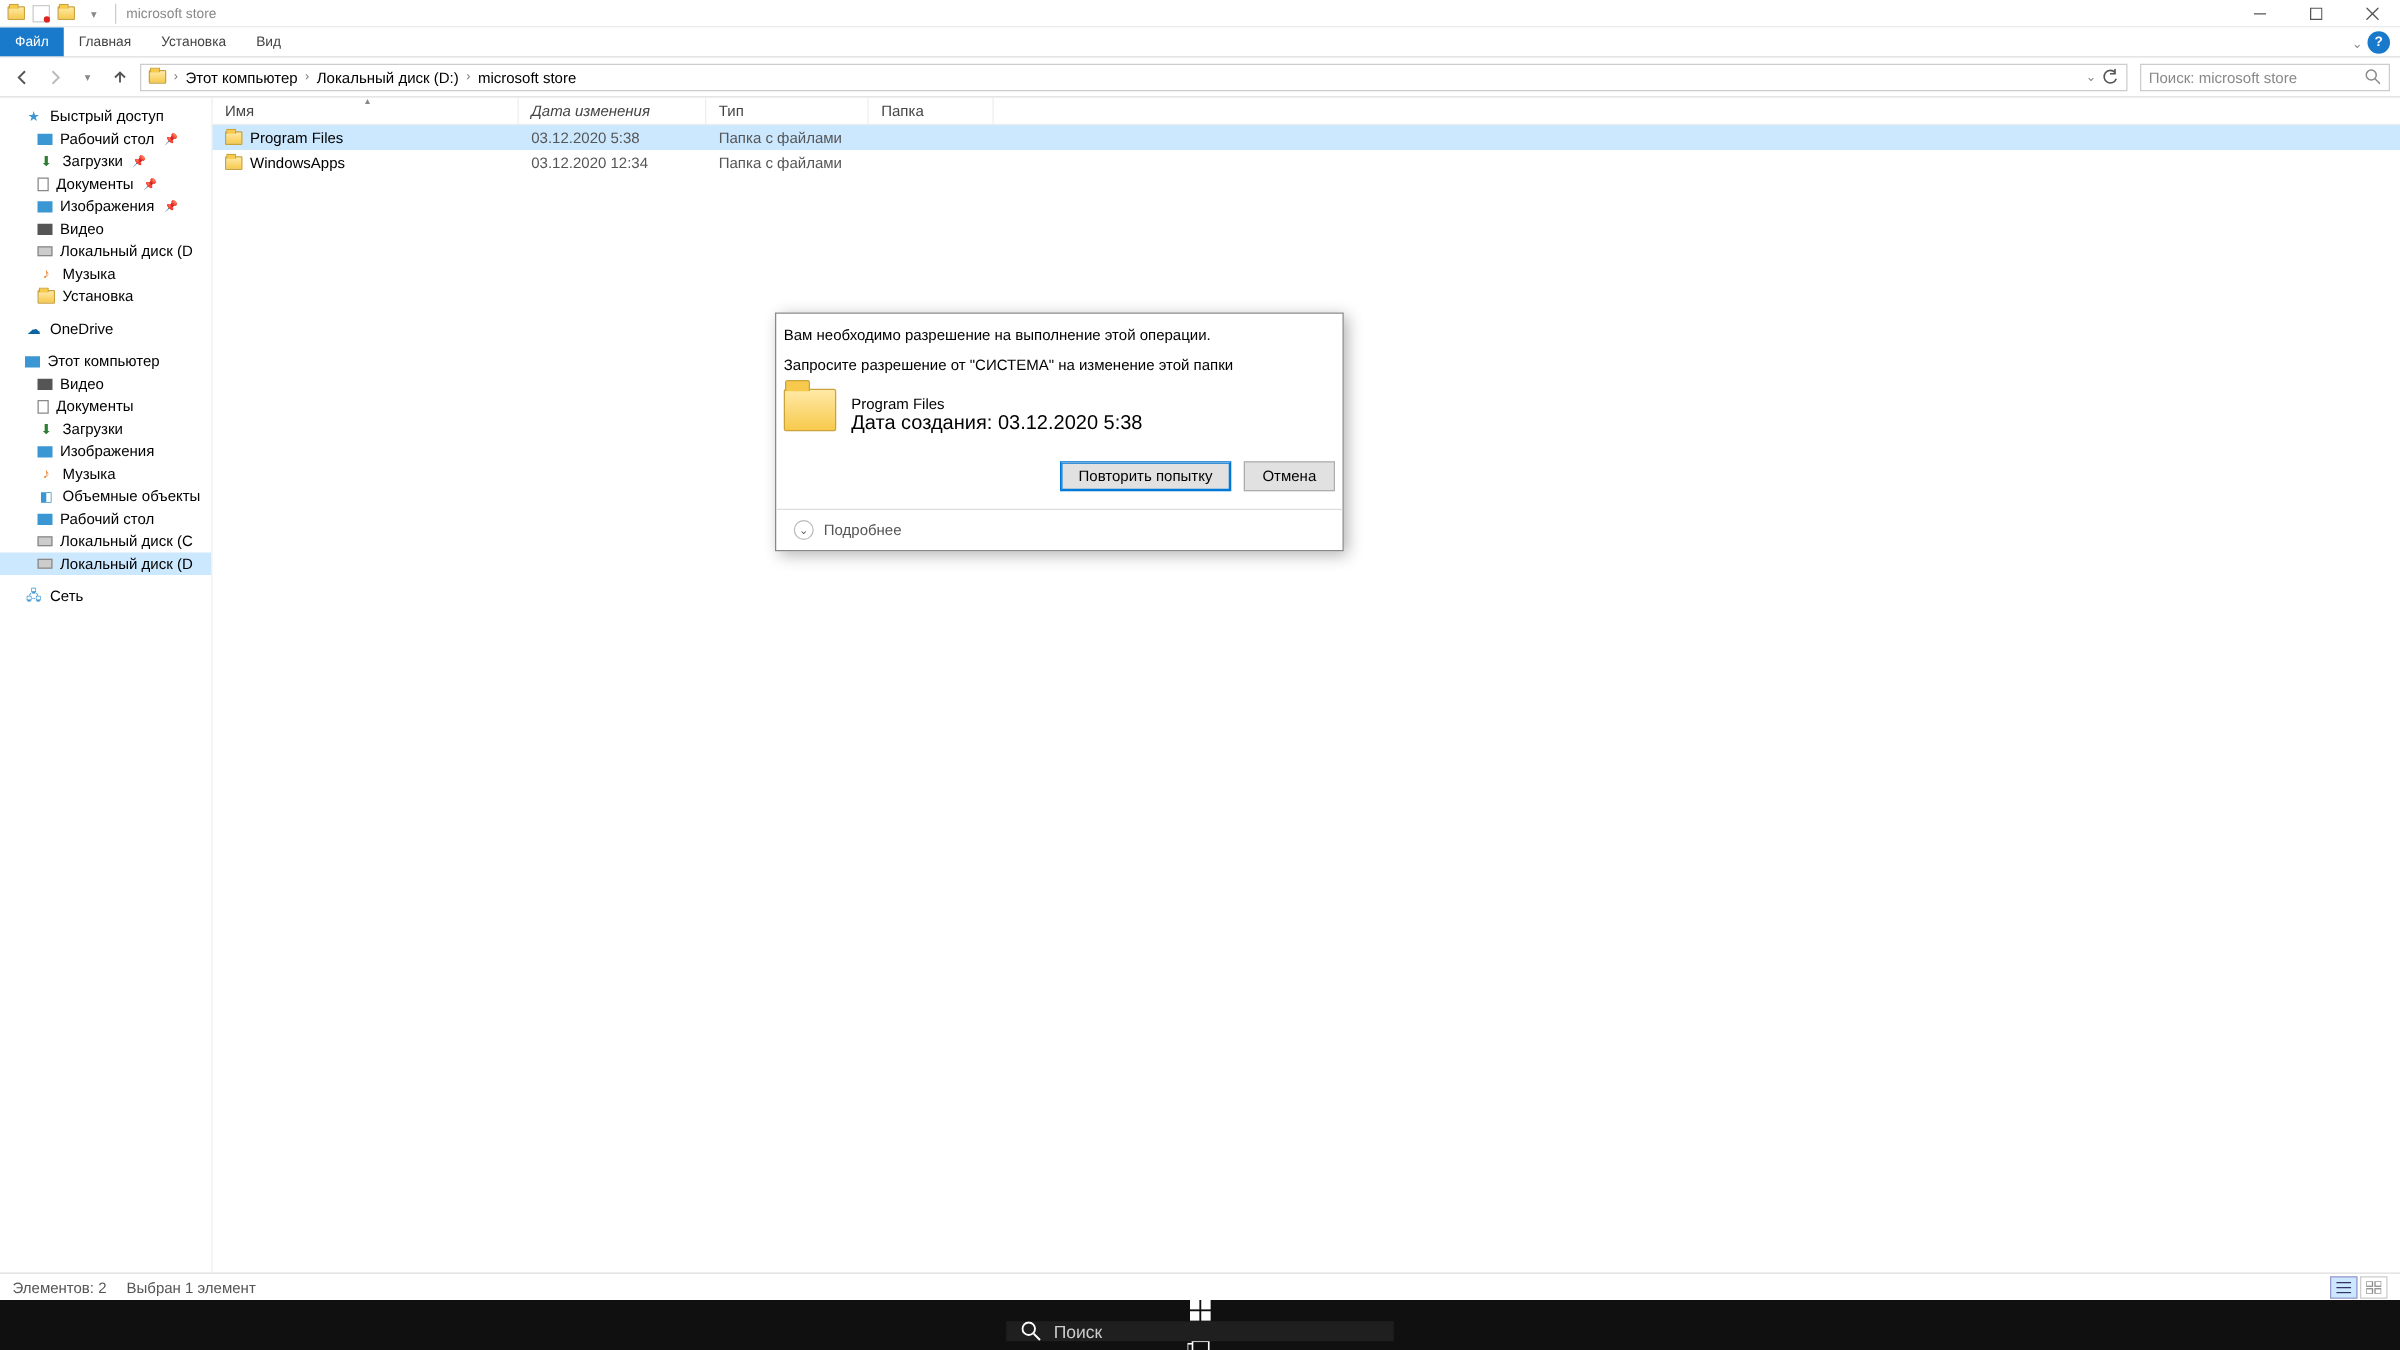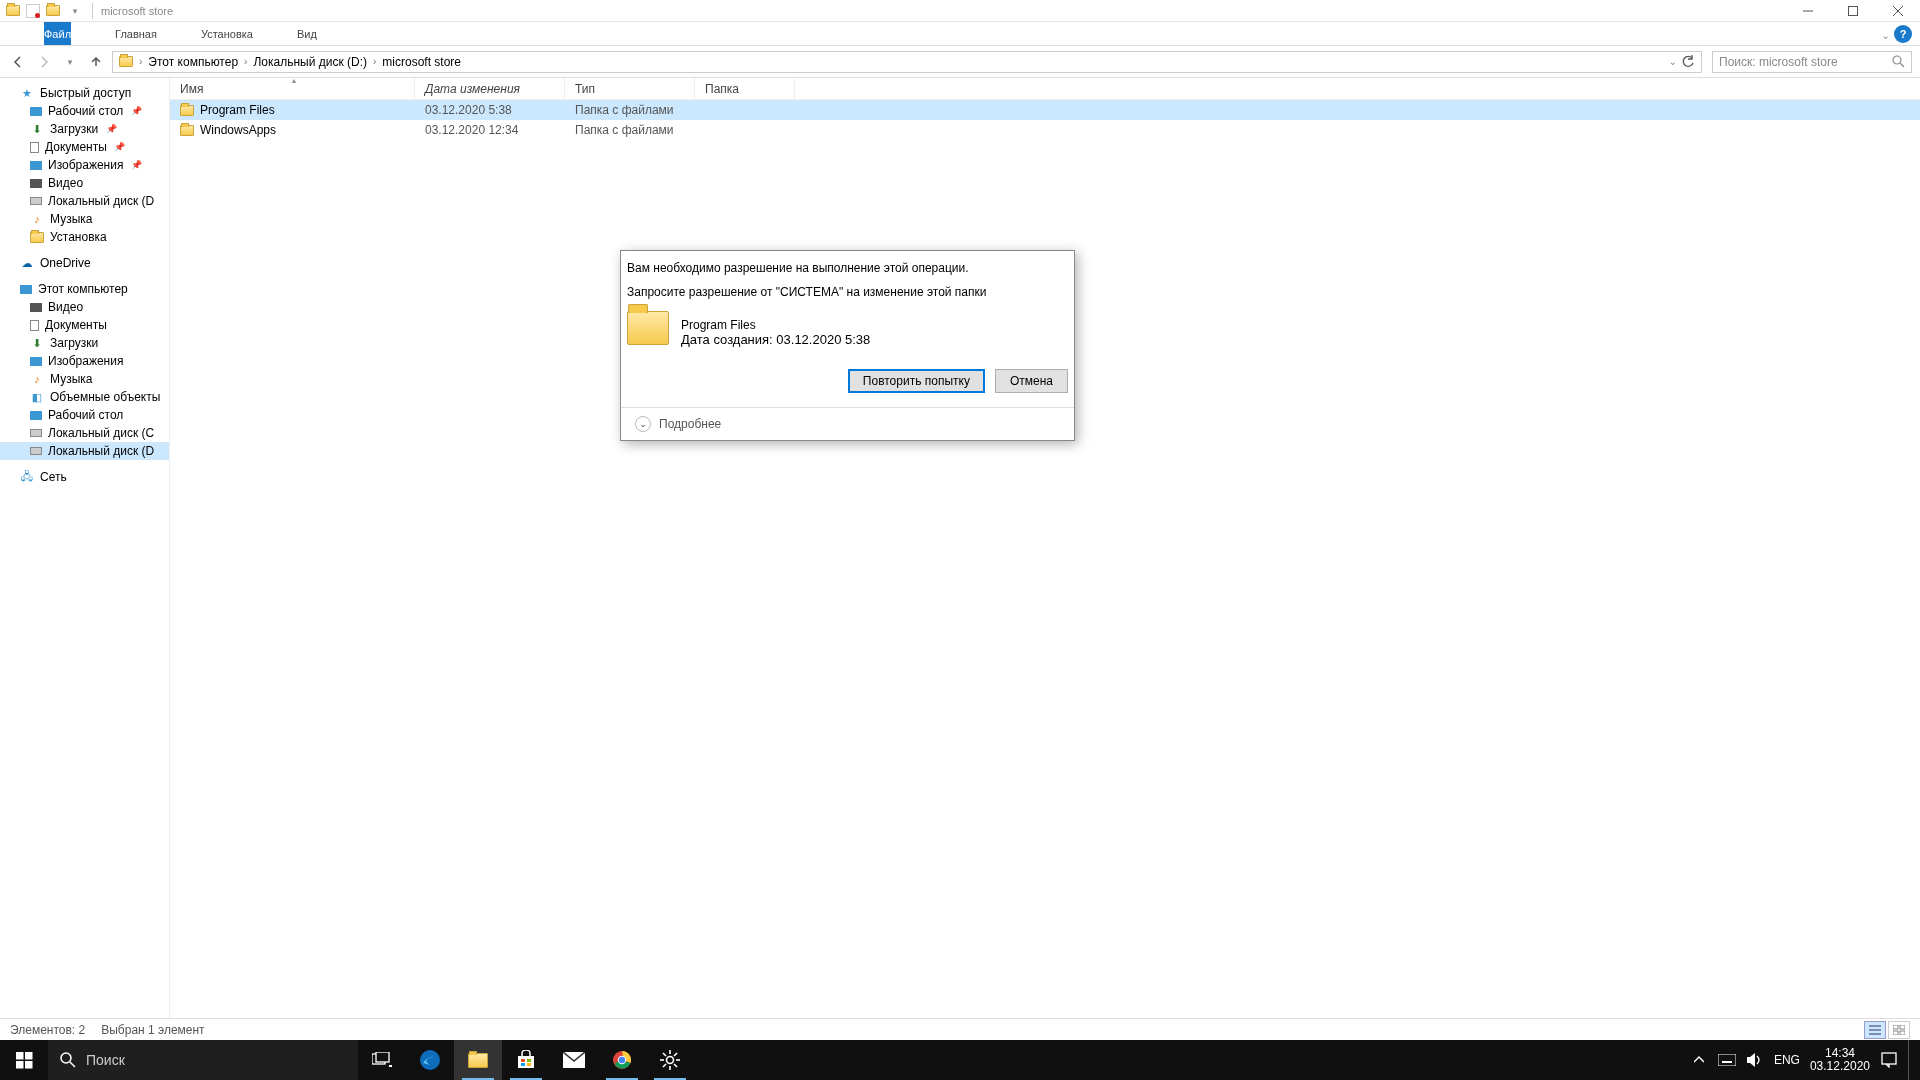--- a/index.html
+++ b/index.html
@@ -9,21 +9,21 @@
 .titlebar { height: 22px; background: #fff; display: flex; align-items: center; border-bottom: 1px solid #e5e5e5; }
 .qat { display: flex; align-items: center; gap: 4px; padding: 0 4px; }
 .qat-icon { width: 18px; height: 18px; display: flex; align-items: center; justify-content: center; }
 .titlebar .sep { width: 1px; height: 16px; background: #ccc; margin: 0 4px; }
 .title-text { color: #888; font-size: 11px; margin-left: 4px; }
 .win-controls { margin-left: auto; display: flex; }
 .win-btn { width: 45px; height: 22px; display: flex; align-items: center; justify-content: center; color: #555; }
 
 
 .ribbon { height: 24px; background: #fff; display: flex; align-items: stretch; border-bottom: 1px solid #ddd; position: relative; }
-.tab { padding: 0 0; display: flex; align-items: center; color: #444; font-size: 11px; margin-left: 44px; }
+.tab { padding: 0 12px; display: flex; align-items: center; color: #444; font-size: 11px; }
 .tab.file { background: #1979ca; color: #fff; }
 .help-icon { position: absolute; right: 8px; bottom: 2px; width: 18px; height: 18px; background: #1979ca; border-radius: 50%; color: #fff; display: flex; align-items: center; justify-content: center; font-weight: bold; font-size: 11px;}
 .ribbon-expand { position: absolute; right: 30px; bottom: 4px; color: #888; font-size: 10px;}
 
 
 .navbar { height: 32px; display: flex; align-items: center; padding: 0 8px; gap: 6px; border-bottom: 1px solid #ddd; }
 .nav-arrow { width: 20px; height: 20px; display: flex; align-items: center; justify-content: center; color: #999; }
 .nav-arrow.enabled { color: #555; }
 .addr { flex: 1; height: 22px; border: 1px solid #ccc; display: flex; align-items: center; padding: 0 2px; }
 .addr .crumb { padding: 0 4px; display: flex; align-items: center; gap: 4px; }
@@ -61,21 +61,21 @@
 .cell.type { width: 130px; color: #555;}
 .cell.size { width: 100px; }
 
 
 .status { height: 22px; border-top: 1px solid #ddd; display: flex; align-items: center; padding: 0 10px; gap: 16px; color: #555; font-size: 11px;}
 .status .view-btns { margin-left: auto; display:flex; gap:2px;}
 .view-btn { width:22px; height:18px; border:1px solid #ccc; display:flex; align-items:center; justify-content:center;}
 .view-btn.active { background:#cce8ff; border-color:#99c; }
 
 
-.taskbar { position: absolute; left: 0; right: 0; bottom: 0; height: 40px; background: #101010; display: flex; align-items: center; color: #fff; }
+.taskbar { position: absolute; left: 0; right: 0; bottom: 0; height: 40px; background: #101010; display: flex; align-items: center; color: #fff; flex-direction: column; }
 .start { width: 48px; height: 40px; display: flex; align-items: center; justify-content: center; }
 .searchbox { width: 310px; height: 40px; background: #1f1f1f; display: flex; align-items: center; padding: 0 12px; gap: 10px; color: #ccc;}
 .task-icon { width: 48px; height: 40px; display: flex; align-items: center; justify-content: center; position: relative;}
 .task-icon .underline { position:absolute; bottom:0; left:8px; right:8px; height:2px; background:#76b9ed;}
 .tray { margin-left: auto; display: flex; align-items: center; gap: 10px; padding-right: 6px; font-size: 11px; color: #fff;}
 .tray .clock { text-align: center; line-height: 13px; font-size: 11px;}
 .tray-icon { width: 18px; display:flex; align-items:center; justify-content:center;}
 
 
 .dialog { position: absolute; left: 620px; top: 250px; width: 455px; background: #fff; border: 1px solid #888; box-shadow: 3px 3px 12px rgba(0,0,0,0.3); }
@@ -351,21 +351,21 @@
 <div class="dialog">
   <div class="dlg-body">
     <p>Вам необходимо разрешение на выполнение этой операции.</p>
     <p>Запросите разрешение от "СИСТЕМА" на изменение этой папки</p>
     <div class="dlg-item">
       <div class="dlg-folder-icon">
           <div class="folder-big"></div>
         </div>
       <div>
         <div style="font-size:12px;">Program Files</div>
-        <div style="font-size:13px;">Дата создания: 03.12.2020 5:38</div>
+        <div style="font-size:16px;">Дата создания: 03.12.2020 5:38</div>
       </div>
     </div>
     <div class="dlg-buttons">
       <button class="primary">Повторить попытку</button>
       <button>Отмена</button>
     </div>
   </div>
   <div class="dlg-footer">
     <span class="chev">⌄</span>
     <span>Подробнее</span>

